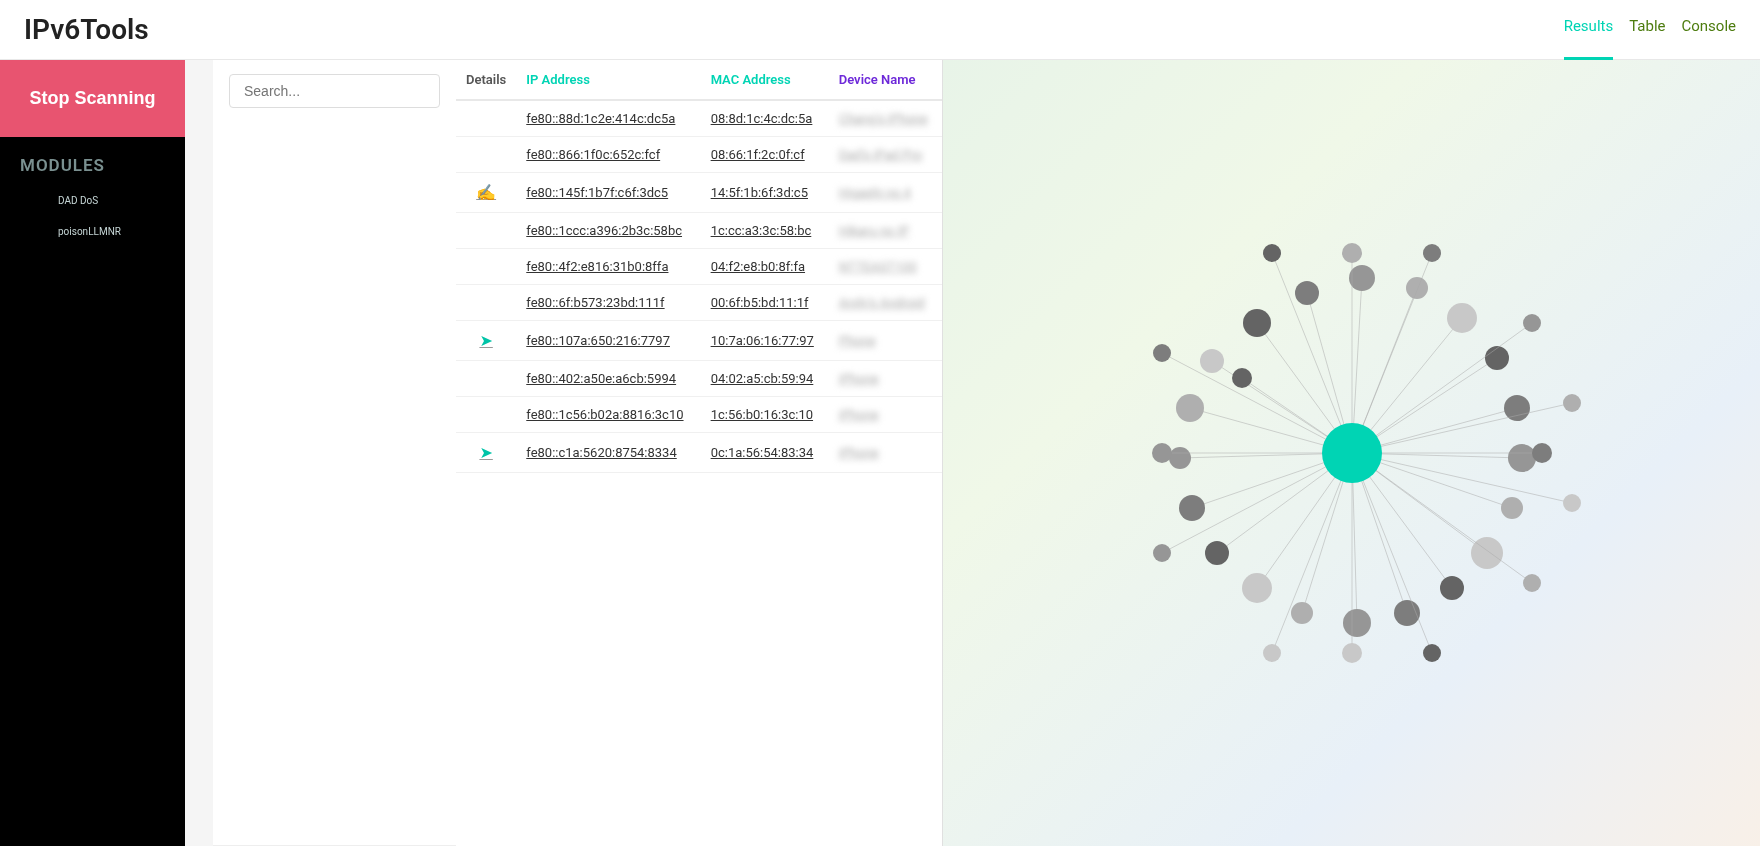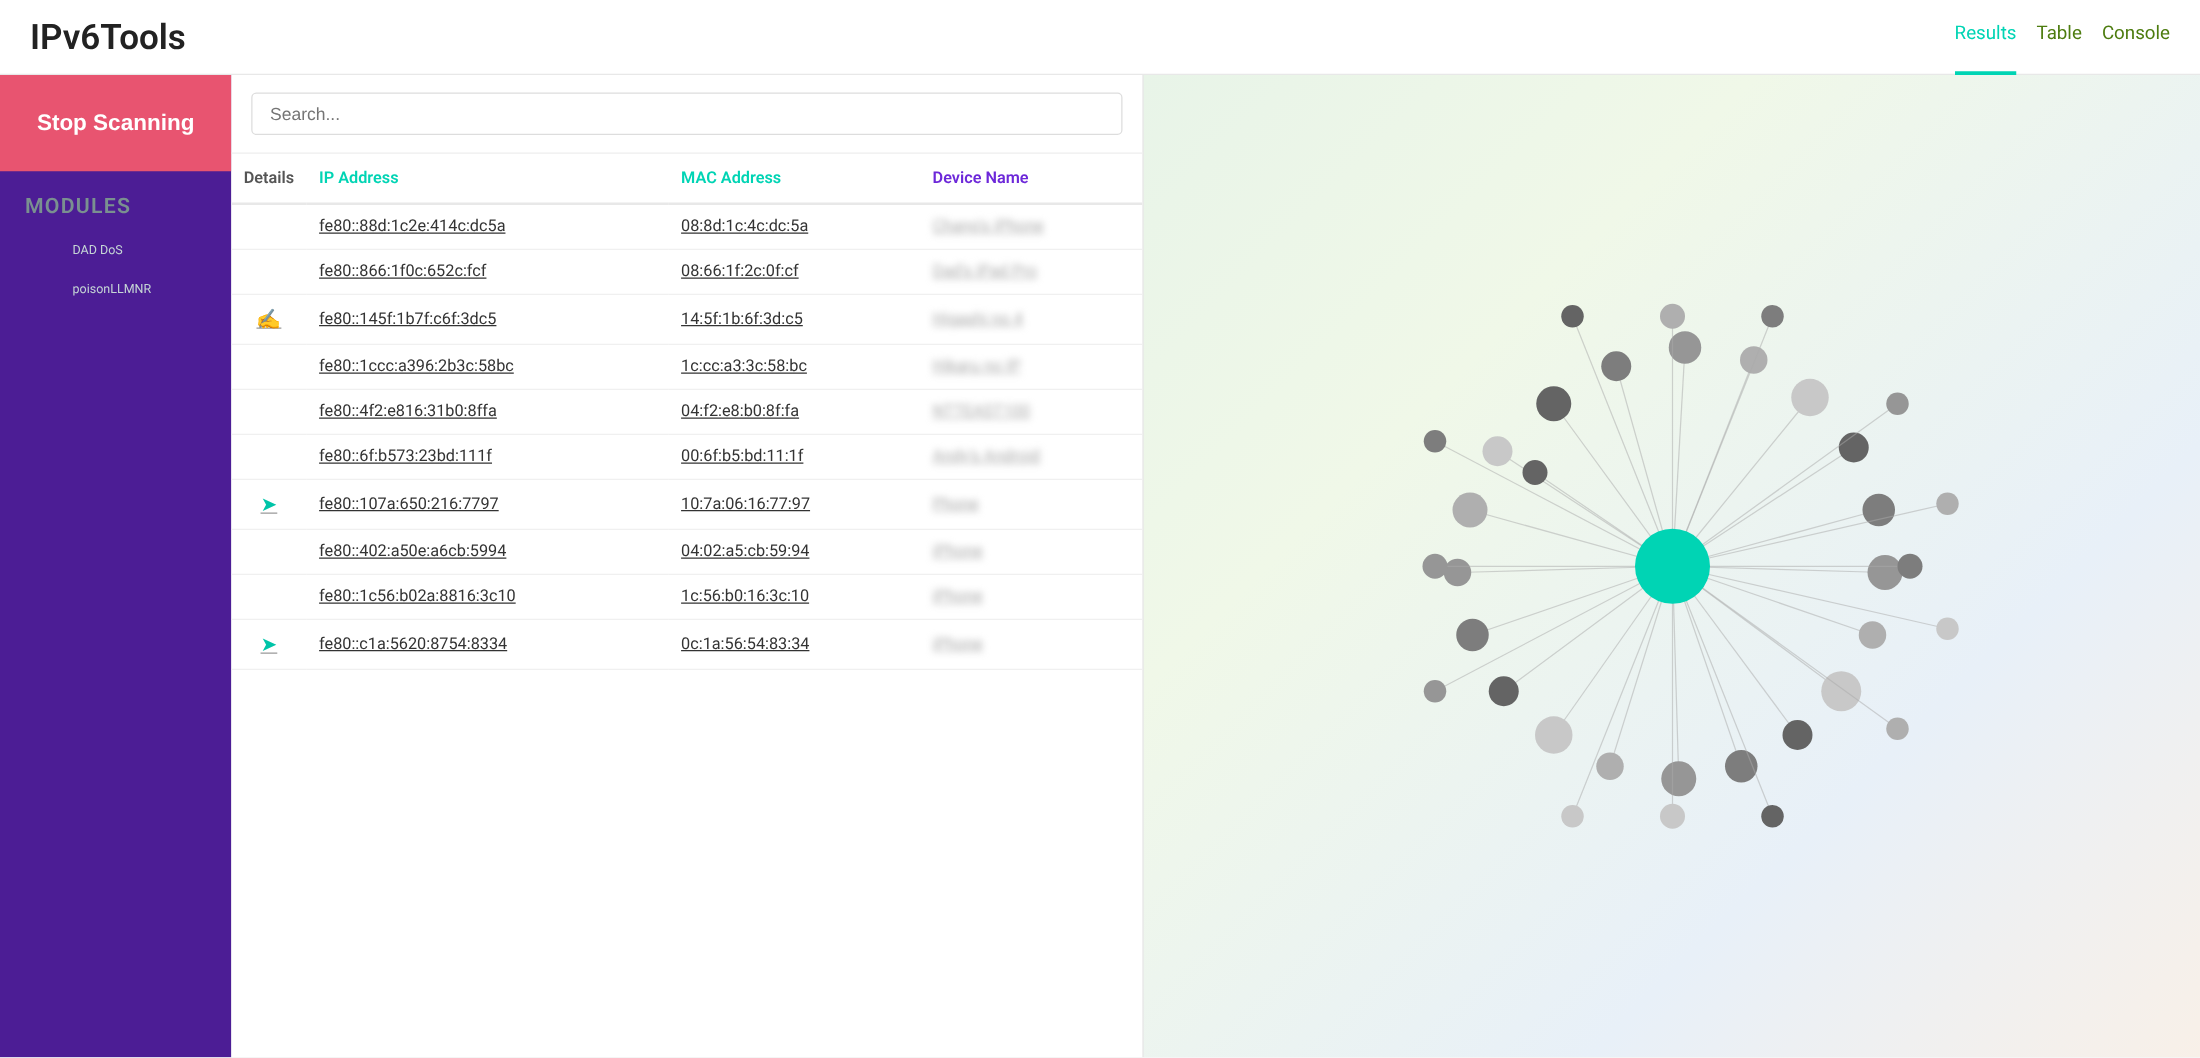--- a/index.html
+++ b/index.html
@@ -17,33 +17,33 @@
       font-size: 15px; color: #4d7c0f; cursor: pointer; padding-bottom: 4px;
       border-bottom: 3px solid transparent; line-height: 60px; height: 60px;
       display: flex; align-items: center;
     }
     .nav-tab.active { color: #00d4b4; border-bottom: 3px solid #00d4b4; }
 
     
     .main-layout { display: flex; flex: 1; overflow: hidden; }
 
     
-    .sidebar { width: 185px; background: #4c1d95; flex-shrink: 0; display: flex; flex-direction: column; }
+    .sidebar { width: 185px; background: #000000; flex-shrink: 0; display: flex; flex-direction: column; }
     .stop-scan-btn {
       background: #e85470; color: #fff; font-size: 18px; font-weight: 600;
       text-align: center; padding: 28px 12px; cursor: pointer; border: none; width: 100%;
     }
     .modules-label { color: #7a9090; font-size: 17px; font-weight: 600; padding: 18px 20px 10px; letter-spacing: 1px; text-transform: uppercase; }
     .sidebar-item { color: #c5d5d5; font-size: 10px; padding: 10px 36px; cursor: pointer; margin-left: 22px; }
 
     
     .content-area { flex: 1; display: flex; overflow: hidden; }
 
     
-    .table-panel { width: 730px; background: #fff; display: flex; flex-direction: column; border-right: 1px solid #e0e0e0; flex-shrink: 0; overflow: hidden; }
+    .table-panel { width: 730px; background: #fff; display: flex; flex-direction: row; border-right: 1px solid #e0e0e0; flex-shrink: 0; overflow: hidden; margin-left: 28px; }
     .search-bar { padding: 14px 16px; border-bottom: 1px solid #eee; }
     .search-input {
       width: 100%; padding: 8px 14px; border: 1px solid #ddd; border-radius: 4px;
       font-size: 14px; color: #888; outline: none;
     }
 
     .table-container { flex: 1; overflow-y: auto; }
     table { width: 100%; border-collapse: collapse; font-size: 13px; }
     thead tr { border-bottom: 2px solid #e8e8e8; }
     thead th {

